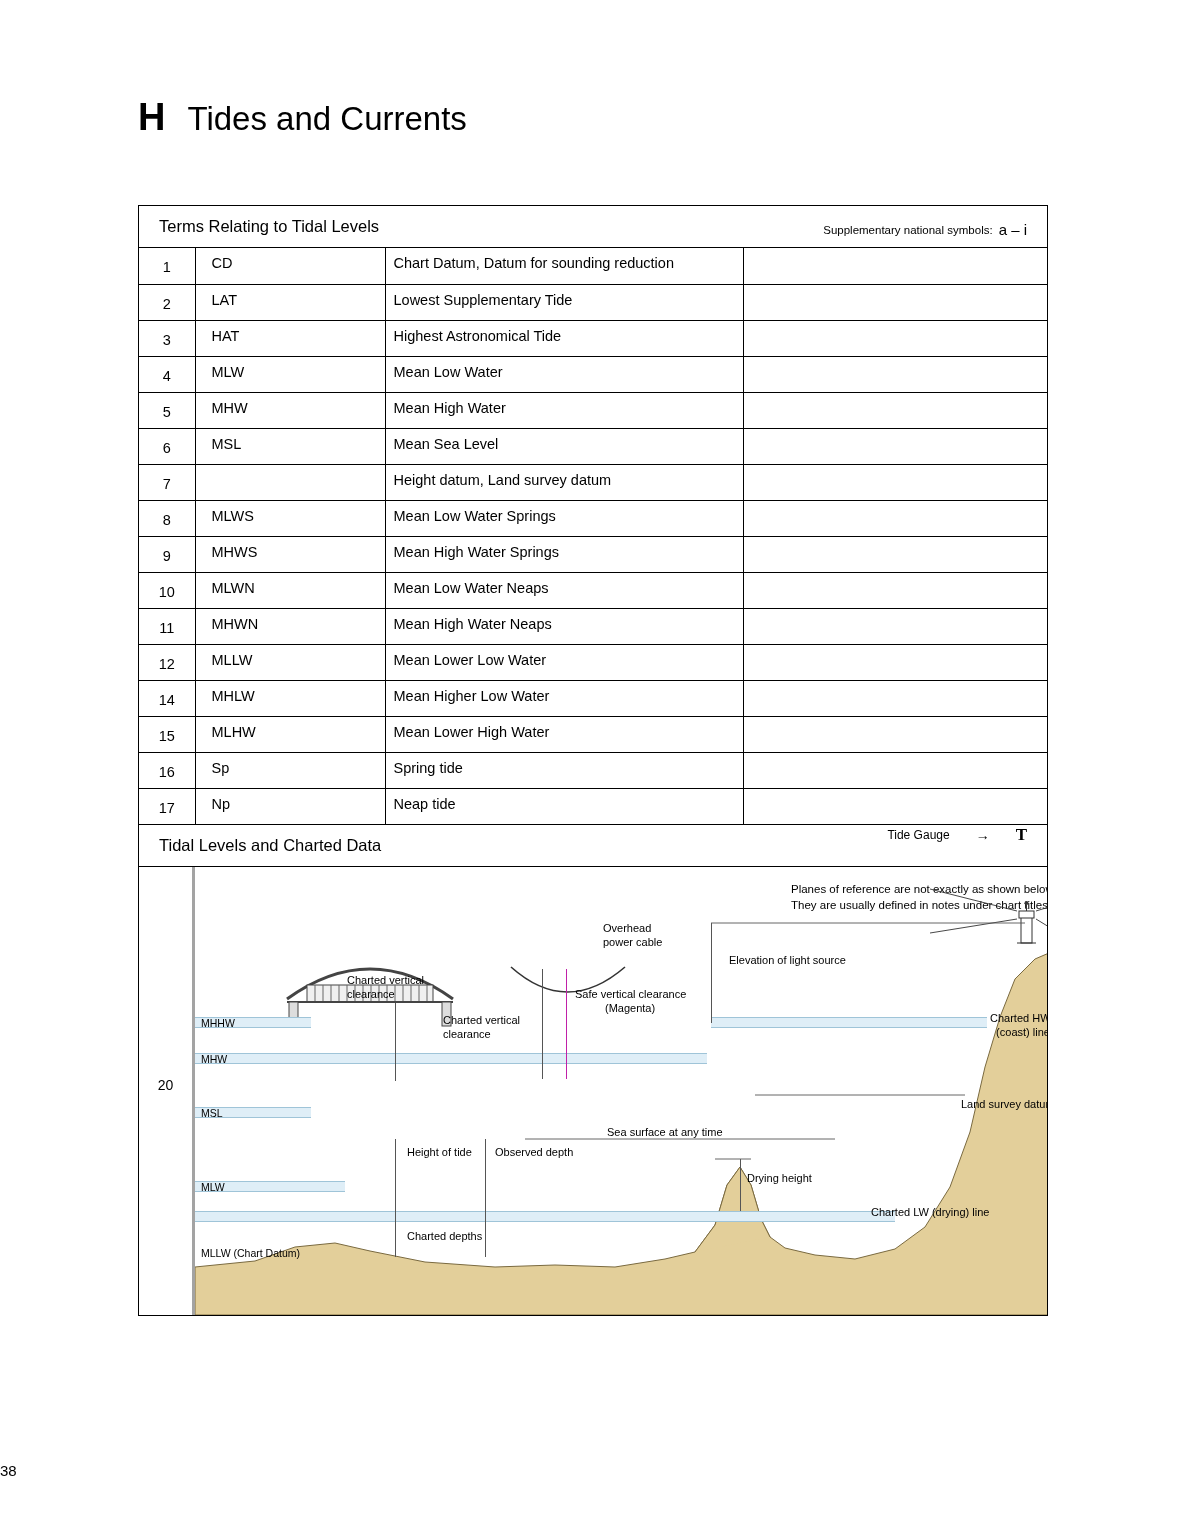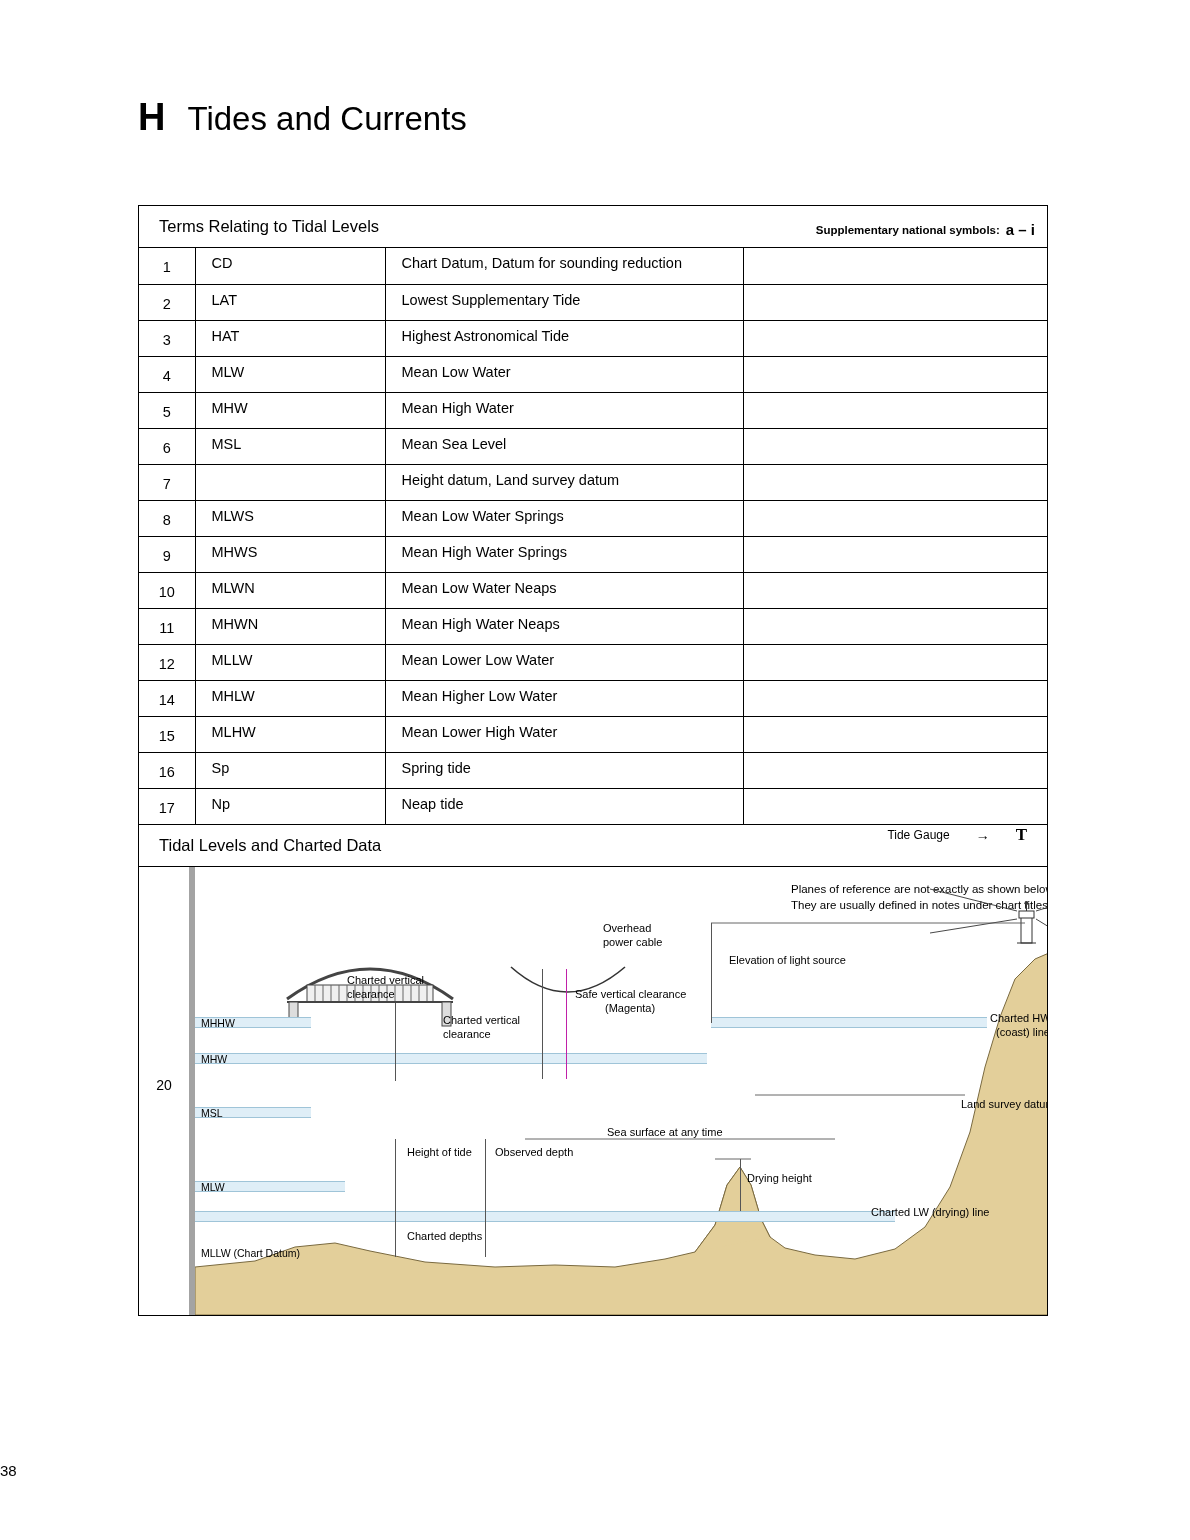--- a/index.html
+++ b/index.html
@@ -54,25 +54,24 @@
     box-sizing: border-box;
   }
   .section-head .title {
     position: absolute;
     left: 20px;
     top: 11px;
     font-size: 16.5px;
   }
   .section-head .supp {
     position: absolute;
-    right: 12px;
+    right: 20px;
     top: 15px;
     font-size: 11.5px;
     white-space: nowrap;
-    font-weight: bold;
   }
   .section-head .supp .range {
     font-size: 15px;
     margin-left: 6px;
     vertical-align: -1px;
   }
   .section-head .gauge {
     position: absolute;
     right: 20px;
     top: 0;
@@ -110,38 +109,38 @@
     padding-top: 4px;
   }
   td.abbr {
     width: 190px;
     padding-left: 16px;
     vertical-align: bottom;
     padding-bottom: 6px;
   }
   td.desc {
     width: 358px;
-    padding-left: 16px;
+    padding-left: 8px;
     vertical-align: bottom;
     padding-bottom: 6px;
   }
   td.extra { width: auto; }
 
   
   .diagram-wrap {
     position: relative;
     height: 448px;
   }
   .diagram-num {
     position: absolute;
     left: 0;
     top: 0;
     width: 56px;
     height: 100%;
-    border-right: 6px solid #a3a3a3;
+    border-right: 3px solid #a3a3a3;
     box-sizing: border-box;
   }
   .diagram-num span {
     position: absolute;
     left: 0; right: 0;
     top: 210px;
     text-align: center;
     font-size: 14px;
   }
   .diagram {

